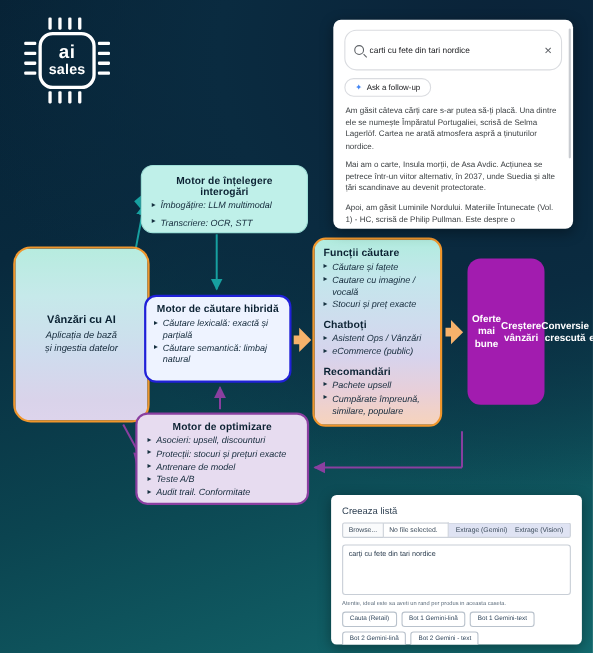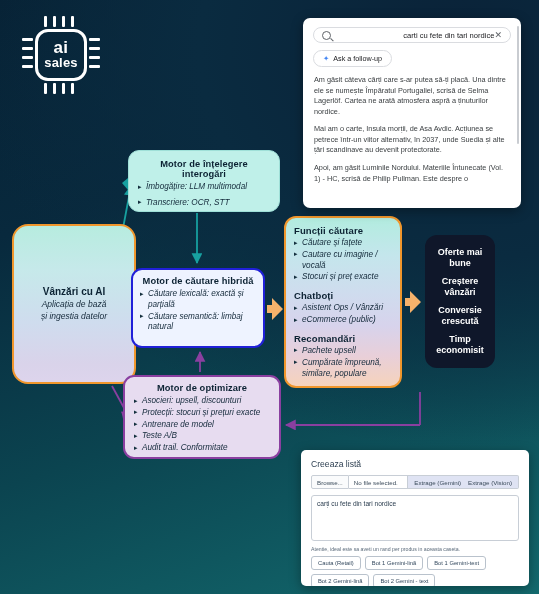--- a/index.html
+++ b/index.html
@@ -68,40 +68,40 @@
     left:284px;top:216px;width:118px;height:172px;
     border:2px solid #f0962c;border-radius:12px;padding:7px 8px;
     background:linear-gradient(180deg,#b2ecdf 0%,#c4e6ec 22%,#cfdcee 45%,#d7d3ec 64%,#e8cfd9 82%,#f6d3bc 100%);
   }
   #node-features h4{text-align:left;font-size:9.5px;margin-bottom:2px;}
   #node-features .grp{margin-bottom:7px;}
 
   
   #node-outcomes{
     left:425px;top:235px;width:70px;height:133px;
-    background:#0f172a;border-radius:12px;
-    display:flex;flex-direction:column;align-items:center;justify-content:space-around;
+    background:#a21caf;border-radius:12px;
+    display:flex;flex-direction:row;align-items:center;justify-content:space-around;
     padding:8px 4px;
   }
   #node-outcomes .o{
     color:#ffffff;font-size:9px;font-weight:700;text-align:center;line-height:1.22;
   }
 
   
   #wires{position:absolute;left:0;top:0;width:539px;height:594px;pointer-events:none;}
 
   
   #chat-card{
     position:absolute;left:303px;top:18px;width:218px;height:190px;
     background:#ffffff;border-radius:7px;overflow:hidden;
     box-shadow:0 3px 12px rgba(0,0,0,.35);
   }
   #chat-card .searchrow{
-    margin:9px 10px 0 10px;height:16px;border:1px solid #dadce0;border-radius:11px;
-    display:flex;align-items:center;padding:0 8px;box-sizing:border-box;text-align:right;
+    margin:9px 10px 0 10px;height:37px;border:1px solid #dadce0;border-radius:11px;
+    display:flex;align-items:center;padding:0 8px;box-sizing:border-box;
   }
   #chat-card .searchrow .q{flex:1;font-size:7.6px;color:#202124;margin-left:5px;}
   #chat-card .mag{width:7px;height:7px;border:1.1px solid #5f6368;border-radius:50%;position:relative;flex:none;}
   #chat-card .mag:after{content:"";position:absolute;right:-3px;bottom:-2px;width:3.5px;height:1.1px;background:#5f6368;transform:rotate(45deg);}
   #chat-card .xx{font-size:9px;color:#5f6368;}
   #chat-card .followup{
     margin:7px 10px 0 10px;display:inline-flex;align-items:center;gap:4px;
     border:1px solid #dadce0;border-radius:11px;padding:3px 9px;font-size:7.2px;color:#202124;
   }
   #chat-card .spark{color:#4285f4;font-size:7.5px;}

